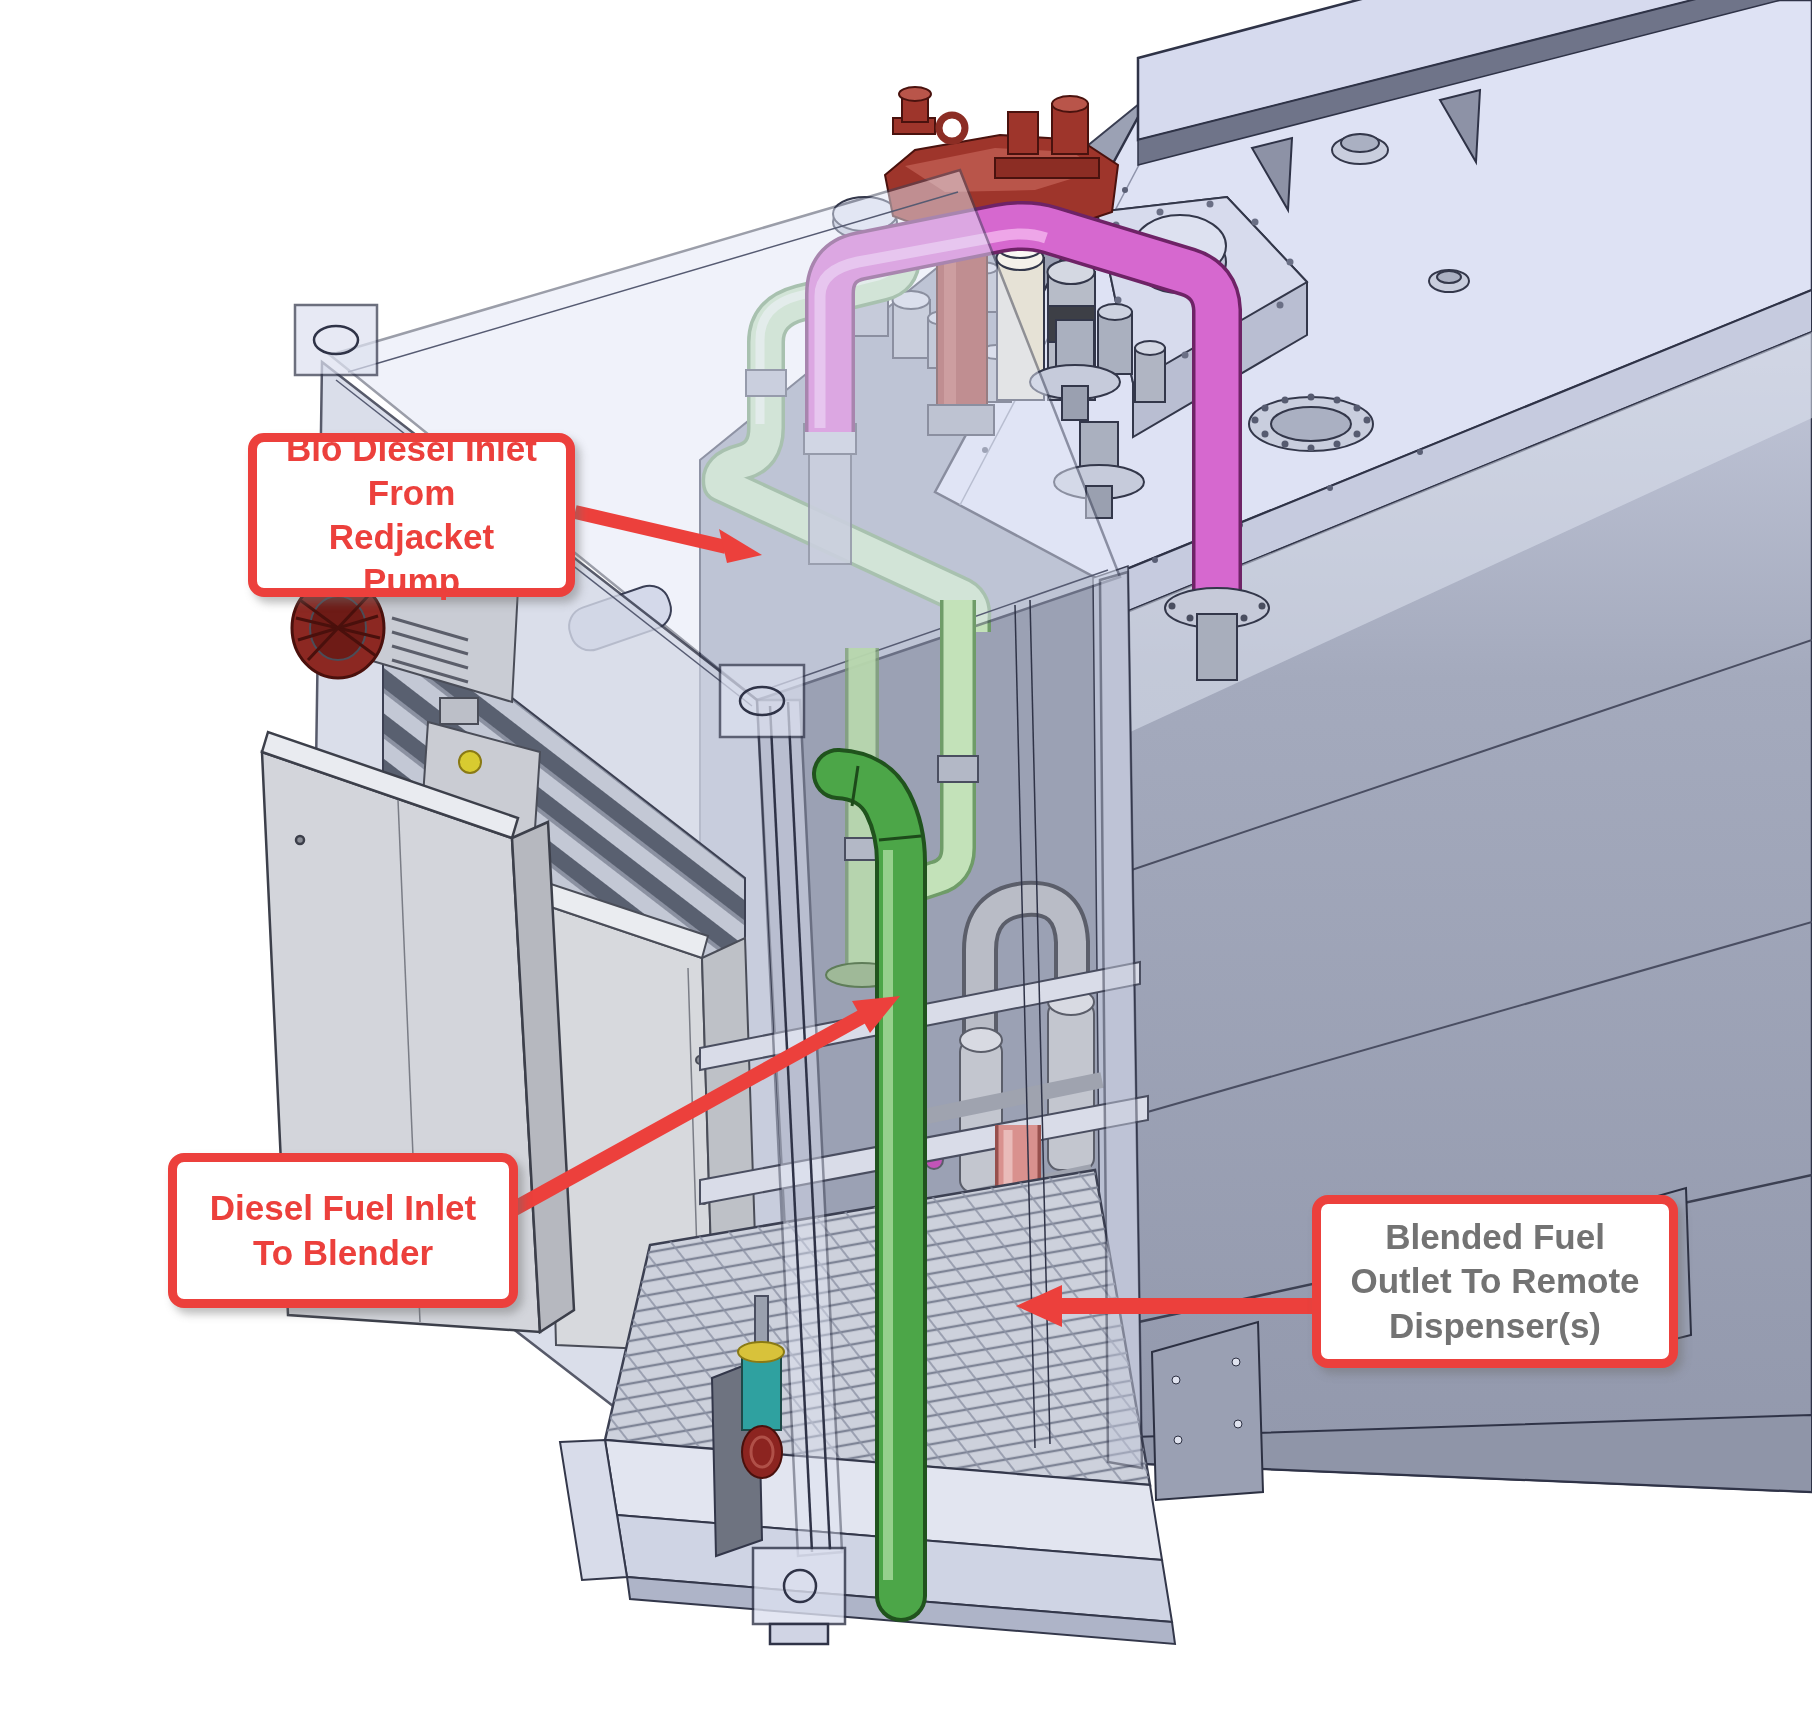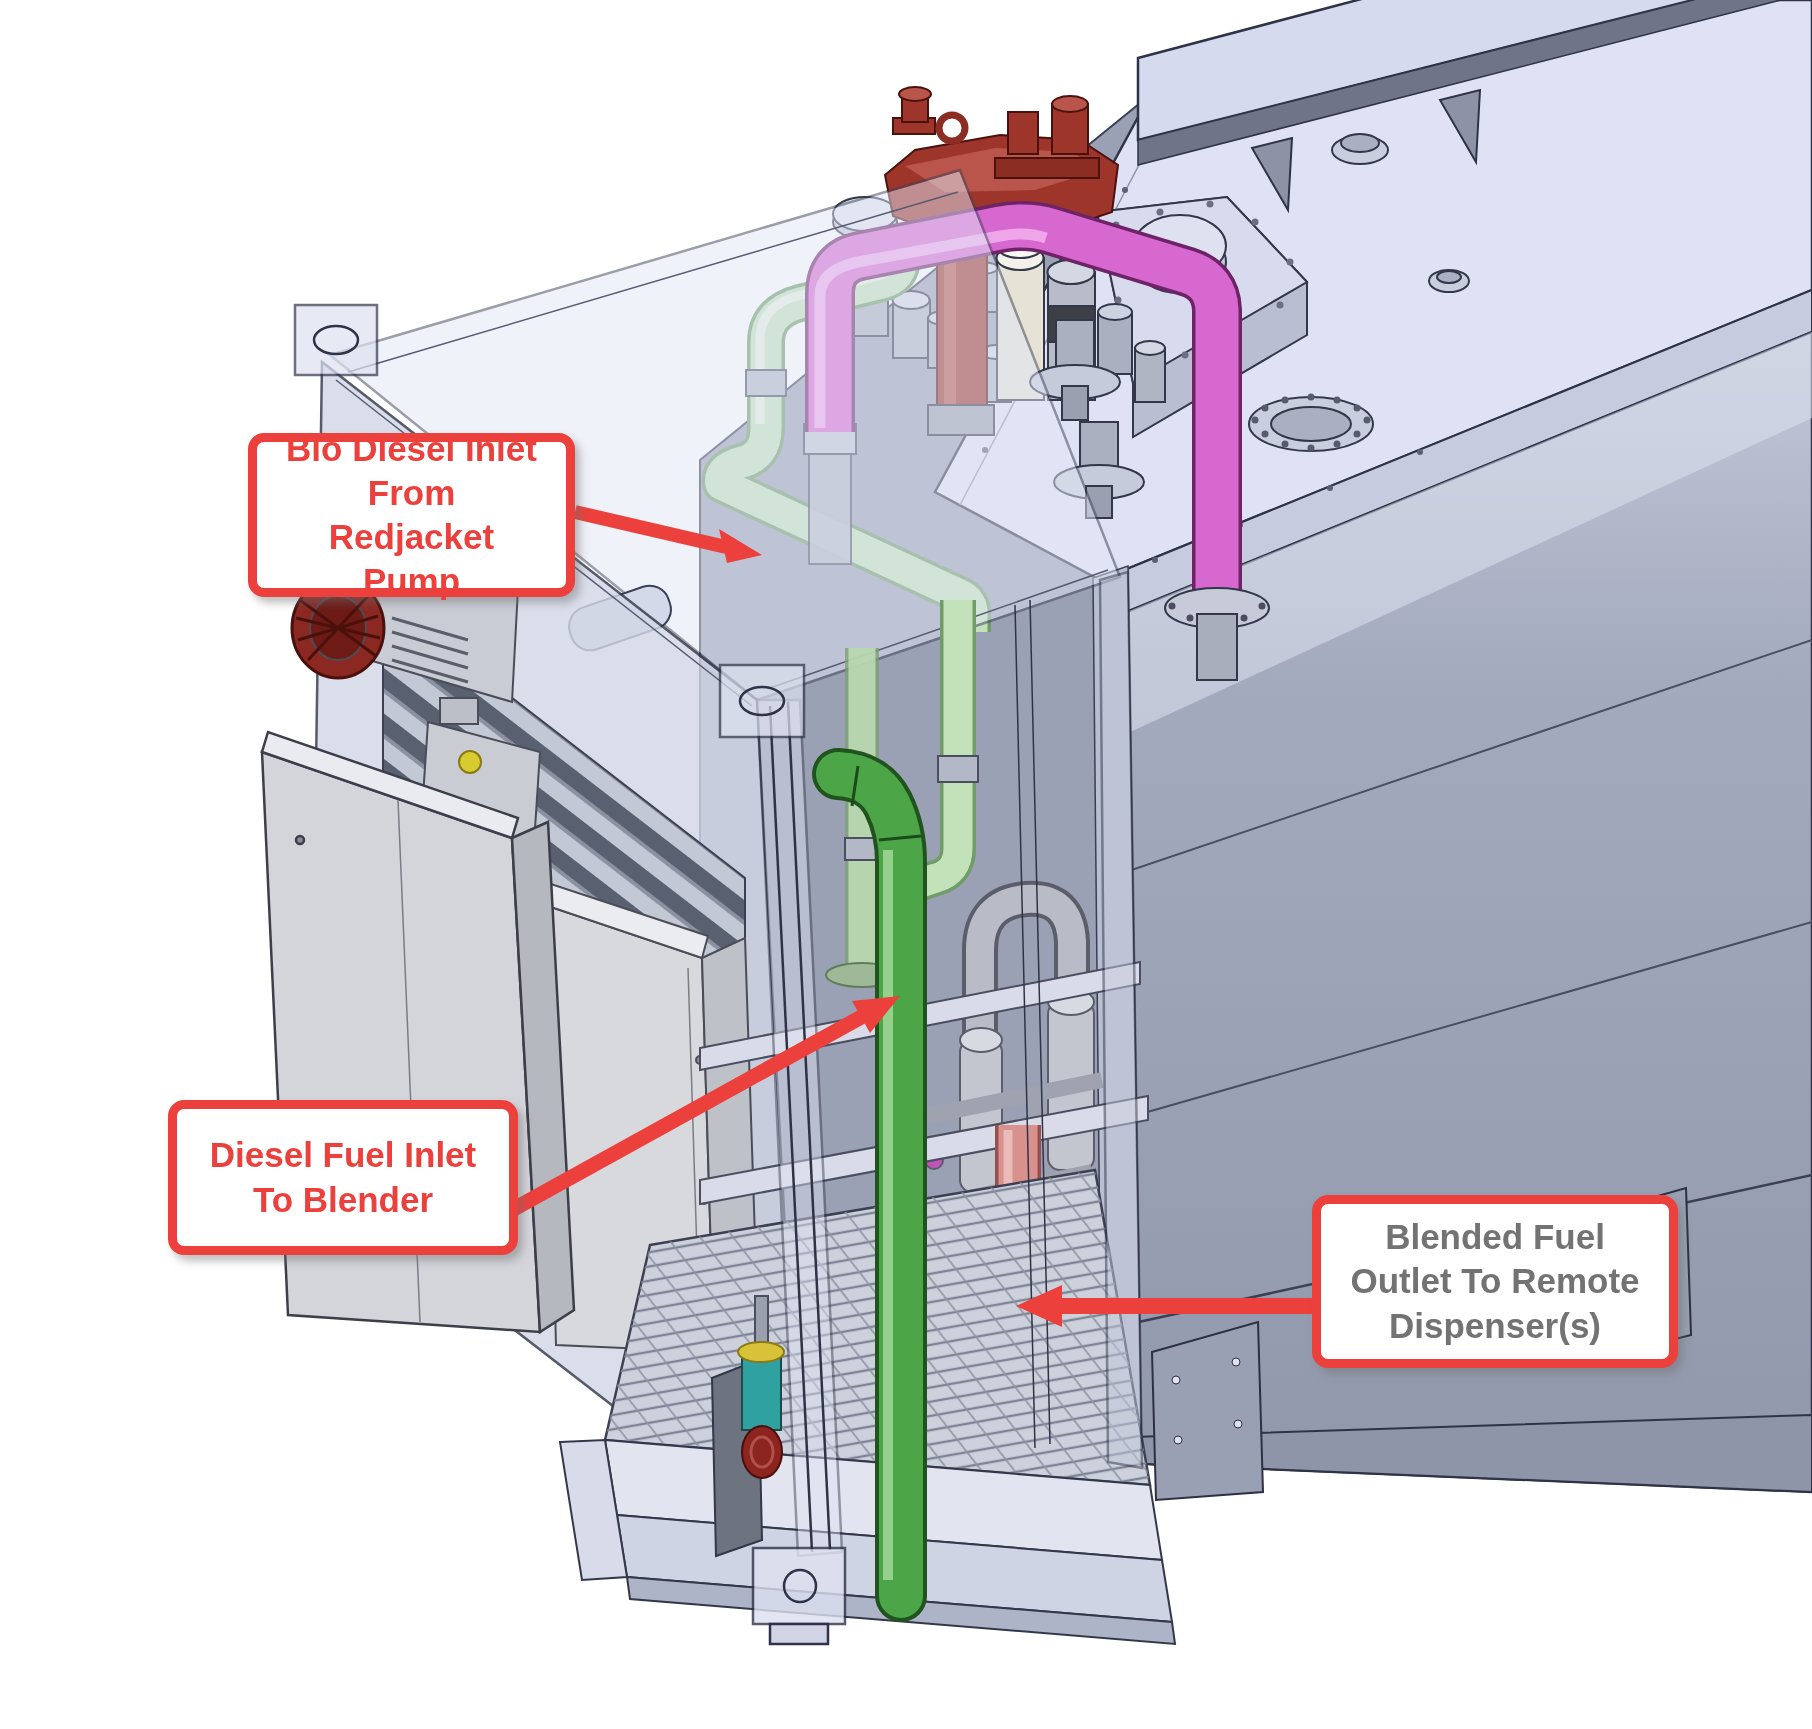--- a/index.html
+++ b/index.html
@@ -4,21 +4,21 @@
 <style>
   html,body{margin:0;padding:0;background:#fff;}
   #page{position:relative;width:1812px;height:1729px;background:#ffffff;overflow:hidden;
         font-family:"Liberation Sans", sans-serif;}
   #scene{position:absolute;left:0;top:0;}
   .callout{position:absolute;box-sizing:border-box;background:#ffffff;border:9px solid #ec403c;
            border-radius:16px;display:flex;align-items:center;justify-content:center;text-align:center;
            font-weight:bold;font-size:35px;line-height:1.26;color:#ec403c;padding:6px 27px;
            box-shadow:5px 6px 9px rgba(110,110,110,.45);}
   #callout-bio{left:248px;top:433px;width:327px;height:164px;}
-  #callout-diesel{left:168px;top:1100px;width:350px;height:155px;}
+  #callout-diesel{left:168px;top:1153px;width:350px;height:155px;}
   #callout-blended{left:1312px;top:1195px;width:366px;height:173px;}
 </style>
 </head>
 <body>
 
 <div id="page">
 <svg id="scene" width="1812" height="1729" viewBox="0 0 1812 1729">
   <defs>
     <linearGradient id="gFront" x1="0" y1="330" x2="0" y2="1490" gradientUnits="userSpaceOnUse">
       <stop offset="0" stop-color="#c3c8da"></stop>

